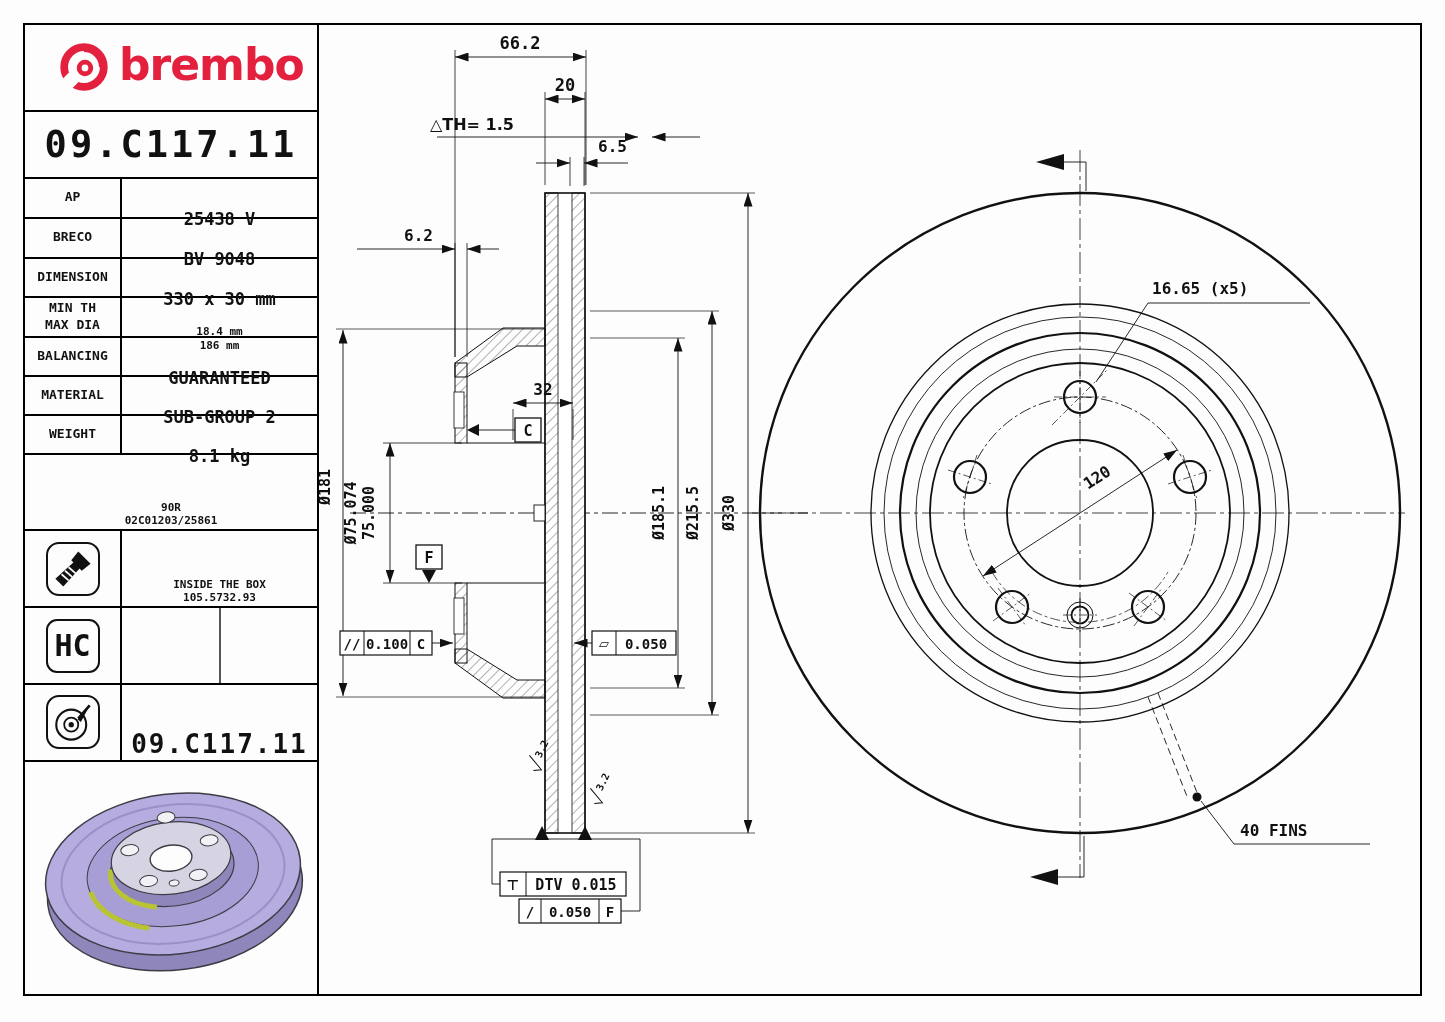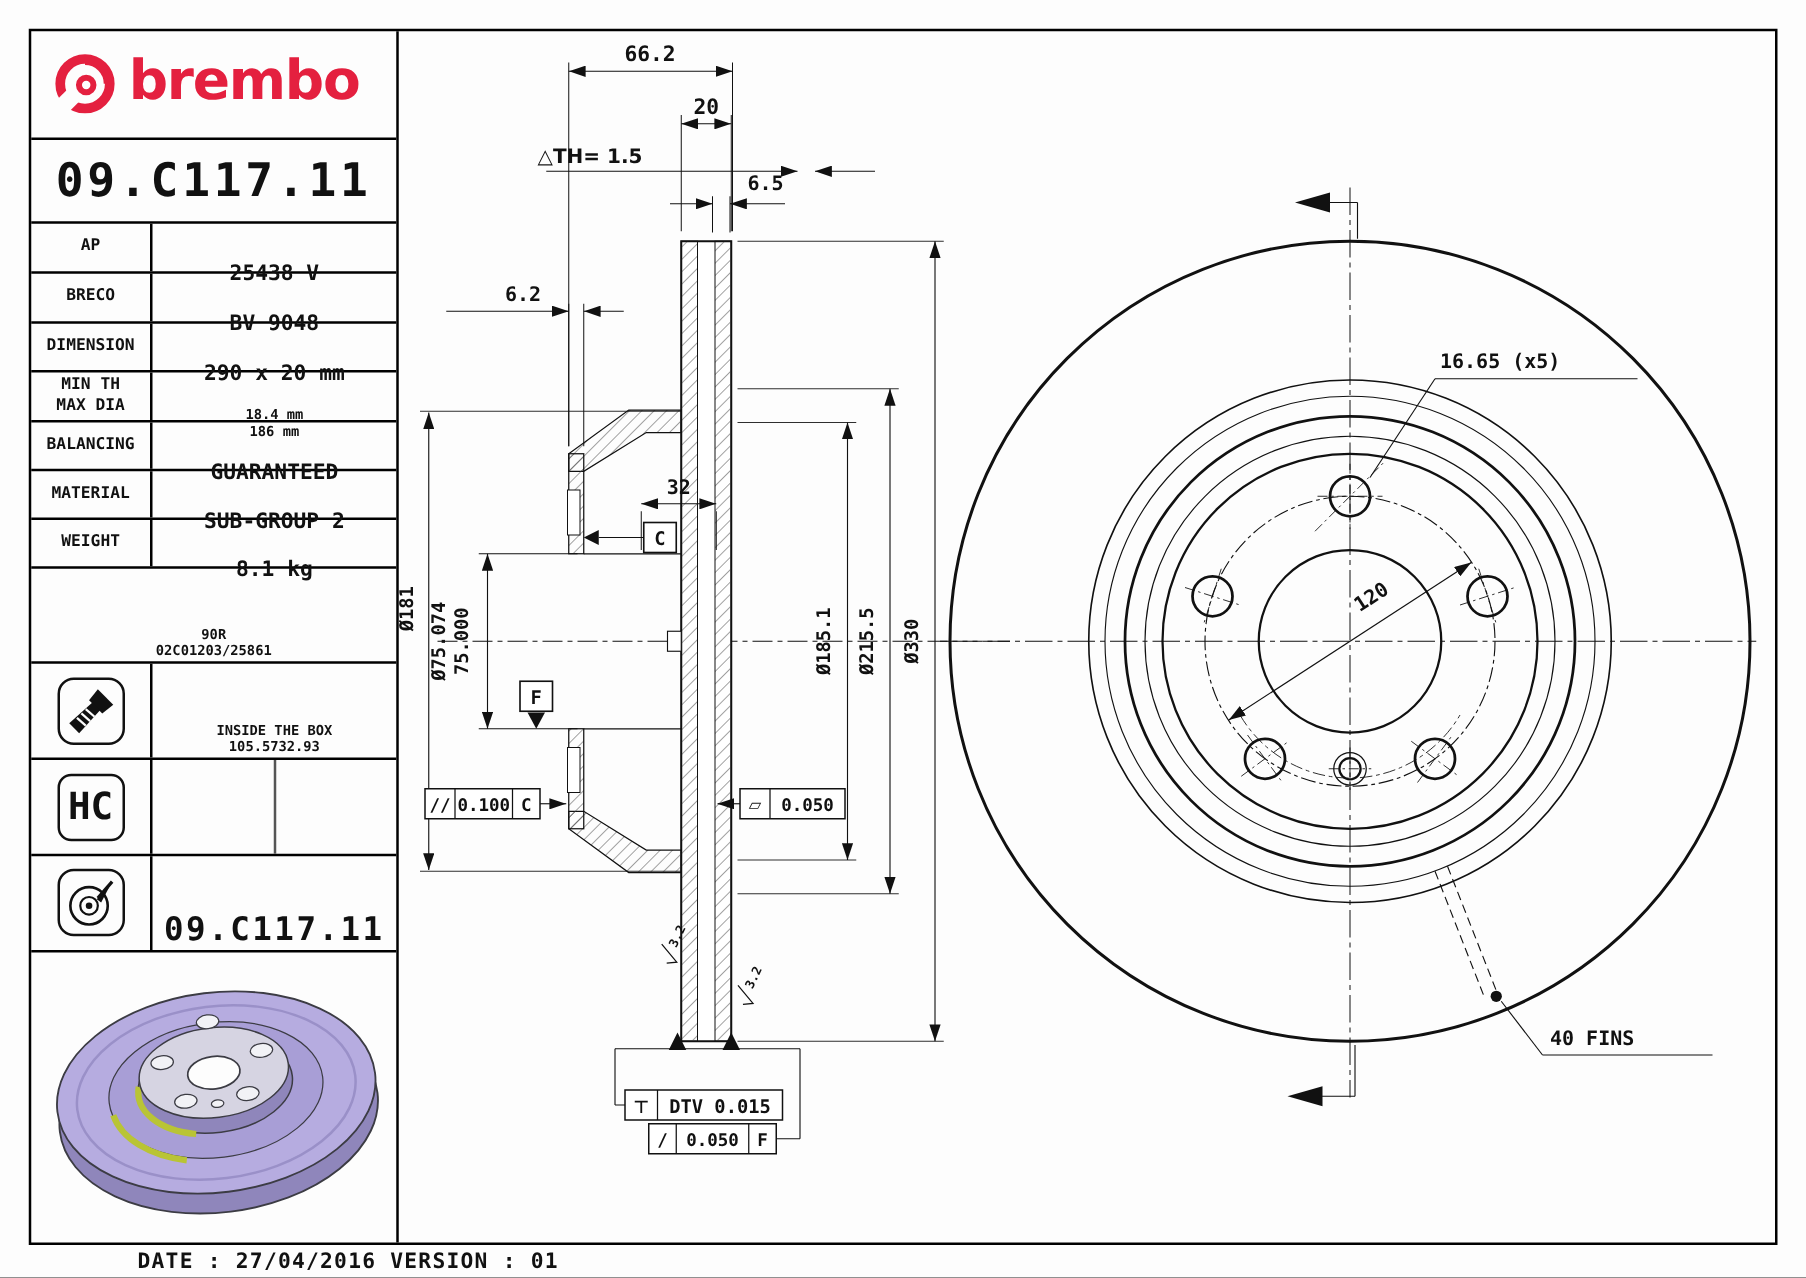--- a/index.html
+++ b/index.html
@@ -6,21 +6,21 @@
   .page{position:relative;width:1445px;height:1022px;background:#fdfdfd;outline:2px solid #111;overflow:hidden;
         font-family:"DejaVu Sans Mono", monospace;color:#111;}
   .frame{position:absolute;left:23px;top:23px;width:1399px;height:973px;border:2px solid #000;box-sizing:border-box;background:#fdfdfd;}
   
   .tb{position:absolute;left:0;top:0;width:294px;height:100%;border-right:2px solid #000;box-sizing:border-box;display:flex;flex-direction:column;}
   .row{border-bottom:2px solid #000;box-sizing:border-box;display:flex;align-items:center;}
   .row:last-child{border-bottom:none;}
   .lab{width:97px;border-right:2px solid #000;box-sizing:border-box;align-self:stretch;display:flex;flex-direction:column;align-items:center;justify-content:center;
        font-size:13px;font-weight:bold;text-align:center;line-height:1.25;}
   .val{flex:1;display:flex;flex-direction:column;align-items:center;justify-content:center;font-size:17px;font-weight:bold;text-align:center;line-height:1.2;margin-top:44px;}
-  .logo-row{height:87px;justify-content:flex-start;padding-left:14px;gap:6px;}
+  .logo-row{height:87px;justify-content:flex-start;padding-left:30px;gap:6px;}
   .brand-word{font-family:"DejaVu Sans", sans-serif;font-weight:800;font-size:44px;letter-spacing:-1px;margin-top:-6px;}
   .pn-row{height:67px;justify-content:center;}
   .pn{font-size:37px;font-weight:bold;letter-spacing:3px;}
   .icon-box{width:54px;height:54px;border:2.5px solid #111;border-radius:13px;display:flex;align-items:center;justify-content:center;box-sizing:border-box;}
   .e11{width:56px;height:48px;border:2px solid #111;border-radius:50%;display:flex;align-items:center;justify-content:center;font-size:20px;font-weight:bold;}
   .hc-row-val{align-self:stretch;flex:1;display:flex;}
   .hc-cell{flex:1;border-right:2px solid #555;}
   .hc-cell:last-child{border-right:none;}
   .img-row{flex:1;border-bottom:none;justify-content:center;align-items:center;}
   .footer{position:absolute;left:110px;top:999px;font-size:17px;font-weight:bold;letter-spacing:1px;}
@@ -56,21 +56,21 @@
       <div class="row" style="height:40px">
         <div class="lab">AP</div>
         <div class="val">25438 V</div>
       </div>
       <div class="row" style="height:40px">
         <div class="lab">BRECO</div>
         <div class="val">BV 9048</div>
       </div>
       <div class="row" style="height:39px">
         <div class="lab">DIMENSION</div>
-        <div class="val">290 x 20 mm</div>
+        <div class="val">330 x 30 mm</div>
       </div>
       <div class="row" style="height:40px">
         <div class="lab">
           <span>MIN TH</span>
           <span>MAX DIA</span>
         </div>
         <div class="val small2">
           <span>18.4 mm</span>
           <span>186 mm</span>
         </div>
@@ -364,14 +364,13 @@
           <line x1="1158" y1="693" x2="1198" y2="795" stroke-width="0.9" stroke-dasharray="7 4"></line>
           <circle cx="1197" cy="797" r="4.5" fill="#111" stroke="none"></circle>
           <line x1="1234" y1="844" x2="1201" y2="801" stroke-width="0.9"></line>
           <line x1="1234" y1="844" x2="1370" y2="844" stroke-width="0.9"></line>
           <text x="1240" y="836" font-size="16" stroke="none" fill="#111">40 FINS</text>
         </g>
       </g>
     </svg>
   </div>
 
-  <div class="footer">DATE : 27/04/2016 VERSION : 01</div>
 </div>
 
 </body></html>

